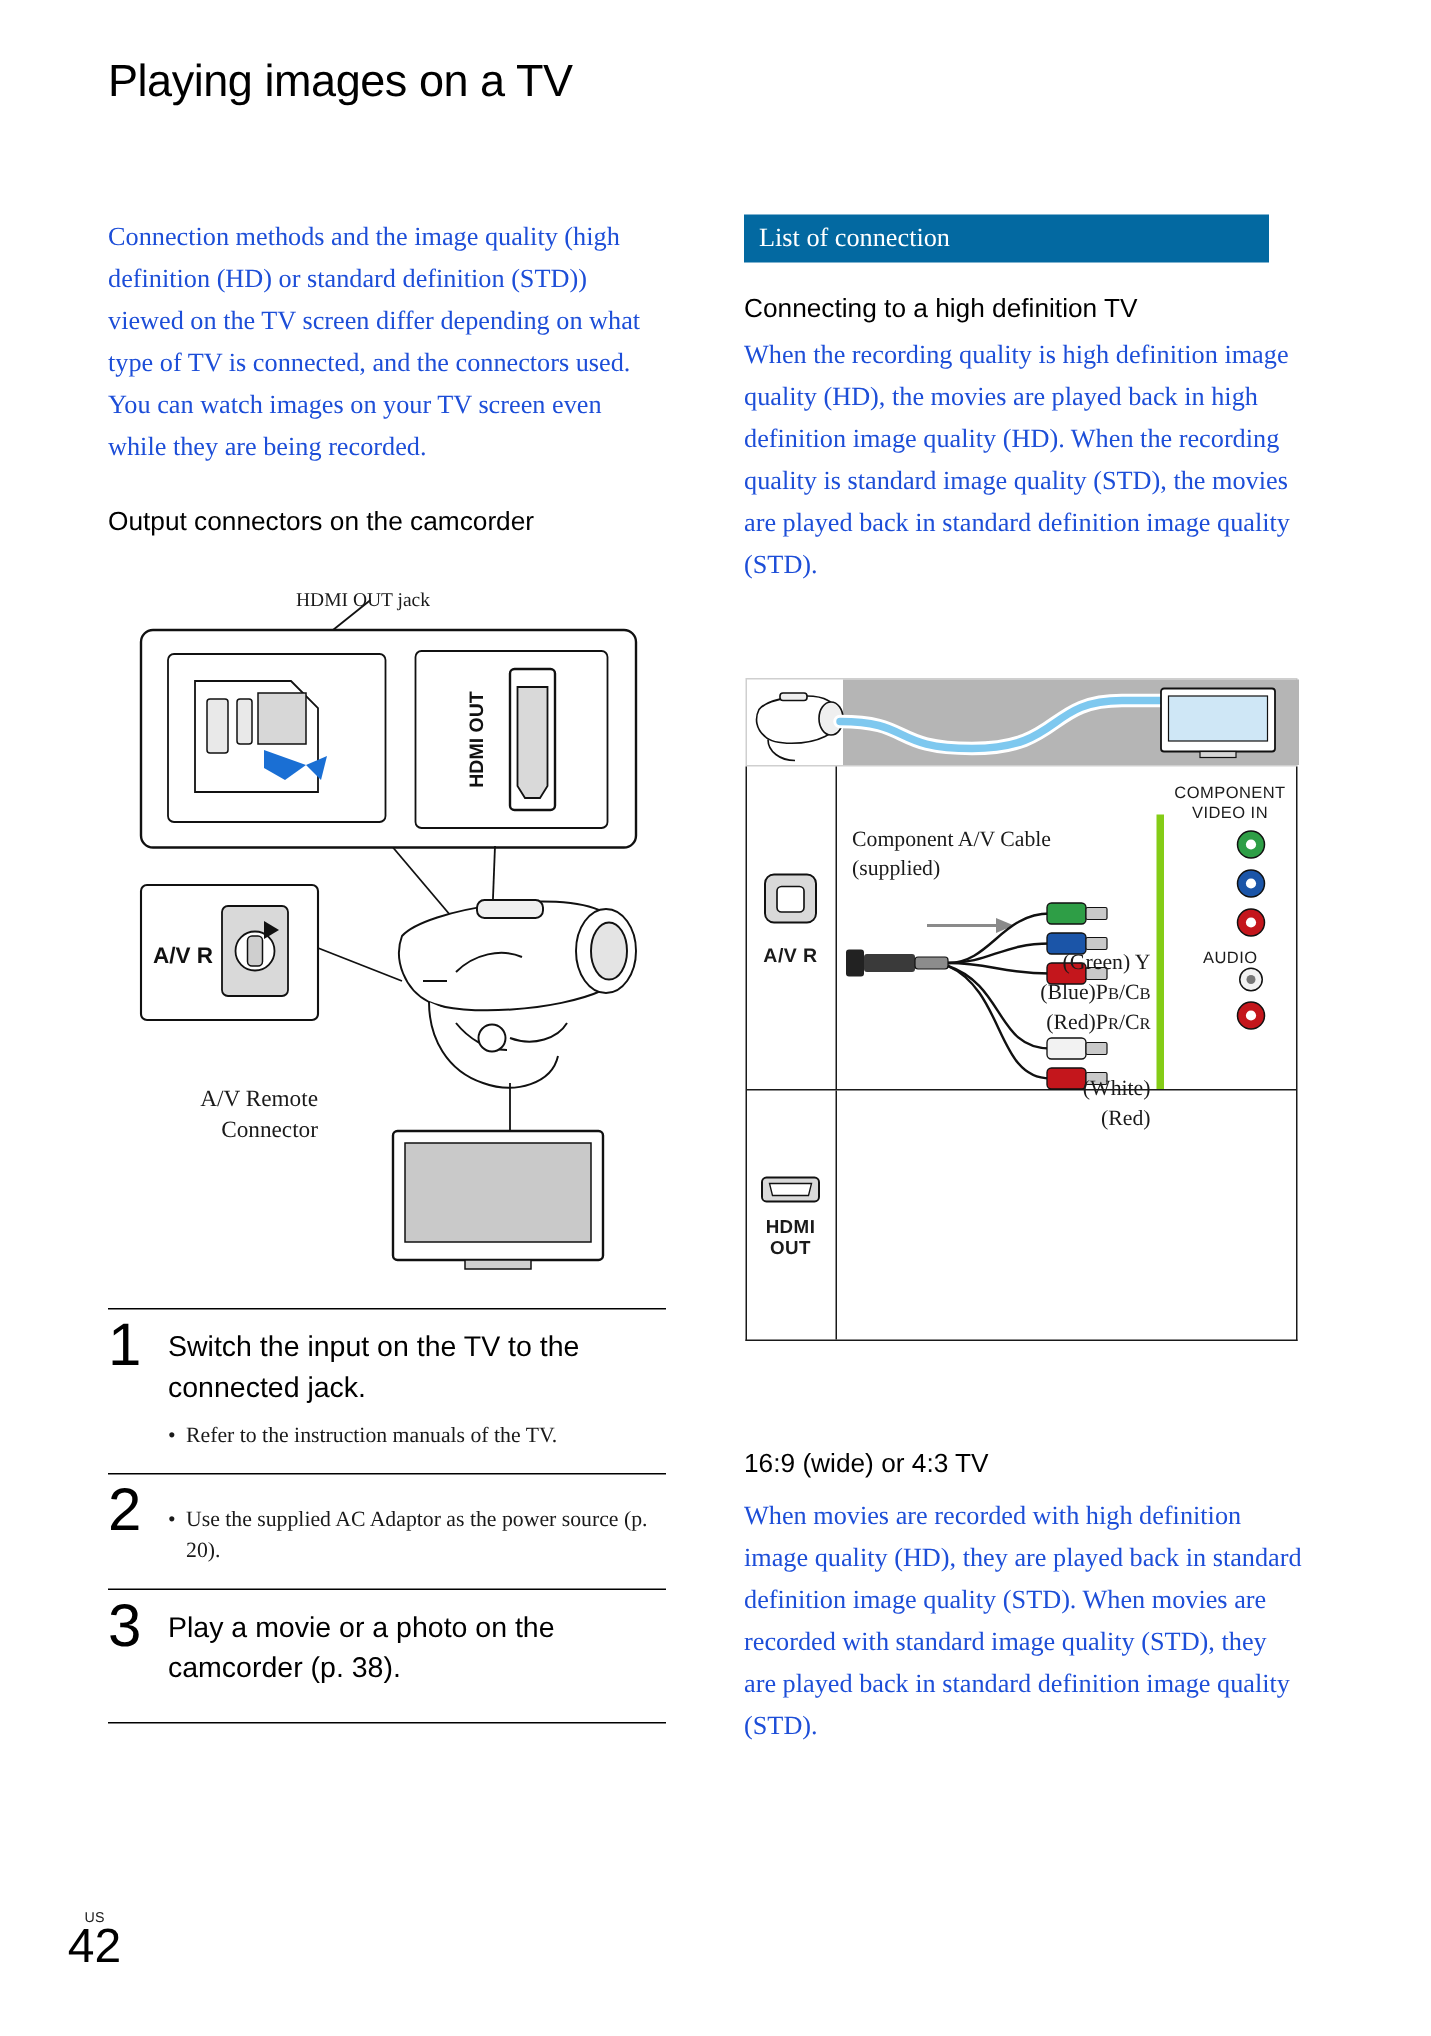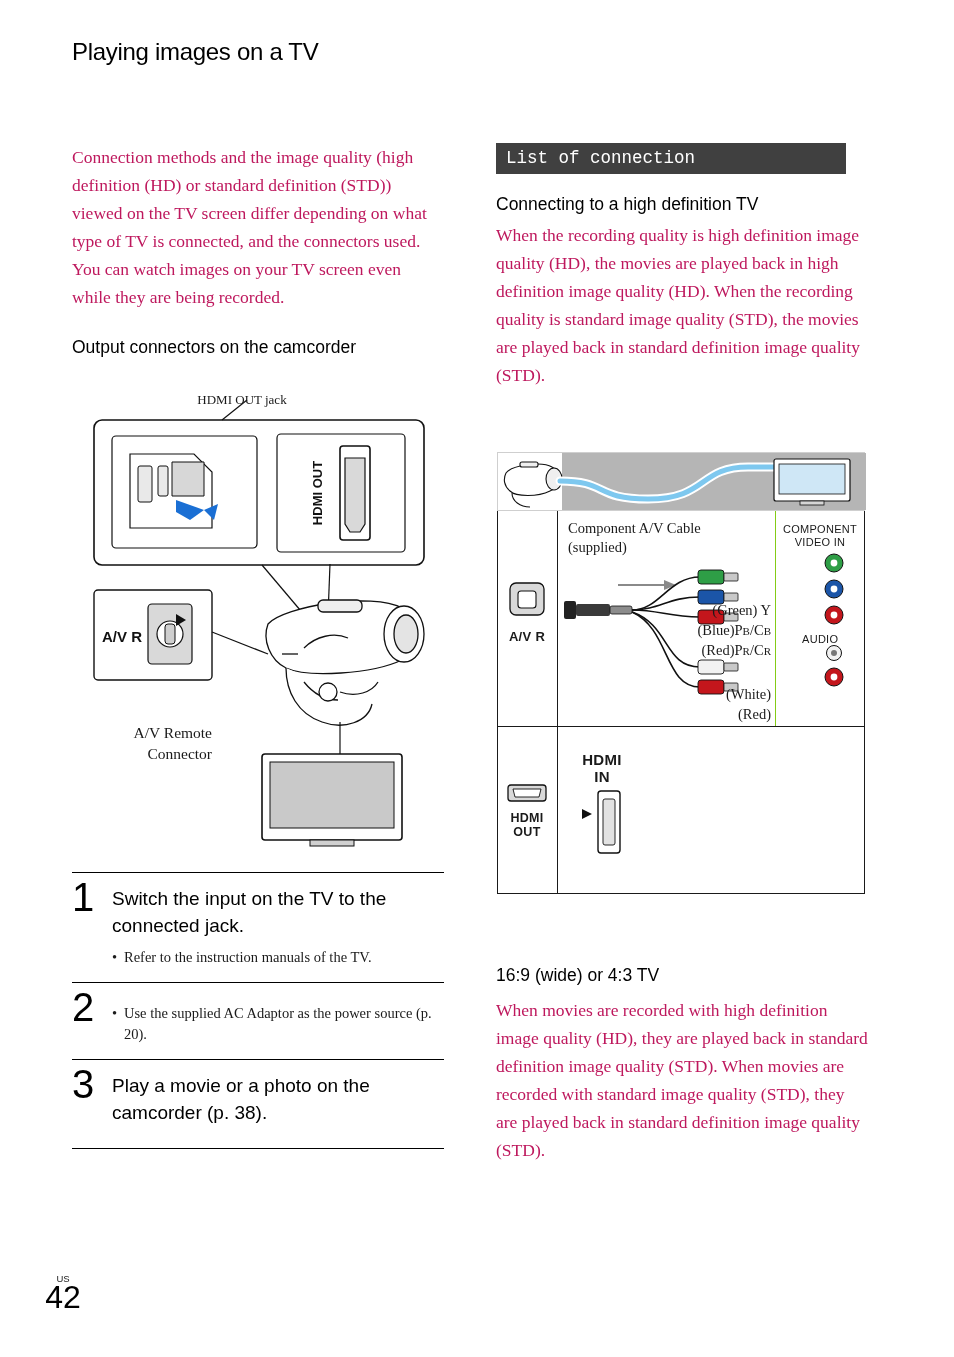--- a/index.html
+++ b/index.html
@@ -19,21 +19,21 @@
     position: relative;
     width: 954px;
     height: 1357px;
   }
   
   .page-title {
     position: absolute;
     left: 72px;
     top: 38px;
     font-family: "Liberation Sans", sans-serif;
-    font-size: 24px;
+    font-size: 30px;
     font-weight: 400;
     letter-spacing: -0.3px;
     color: #000;
   }
   
   .col-left {
     position: absolute;
     left: 72px;
     top: 143px;
     width: 372px;
@@ -41,35 +41,35 @@
   .col-right {
     position: absolute;
     left: 496px;
     top: 143px;
     width: 370px;
   }
   .body-text {
     font-family: "Liberation Serif", serif;
     font-size: 17.5px;
     line-height: 28px;
-    color: #be185d;
+    color: #1d4ed8;
     text-align: left;
   }
   .subhead {
     font-family: "Liberation Sans", sans-serif;
     font-size: 17.5px;
     font-weight: 400;
     color: #000;
     margin: 0;
   }
   
   .band {
-    background: #404040;
+    background: #0369a1;
     color: #ffffff;
-    font-family: Liberation Mono, monospace;
+    font-family: Liberation Serif, serif;
     font-size: 17.5px;
     padding: 5px 10px 6px 10px;
     width: 350px;
     box-sizing: border-box;
     margin-bottom: 20px;
   }
   
   .fig-left {
     position: absolute;
     left: 72px;
@@ -170,22 +170,23 @@
   .grid-row:last-child { border-bottom: none; }
   .cell-left {
     width: 60px;
     box-sizing: border-box;
     border-right: 1px solid #1a1a1a;
     position: relative;
   }
   .cell-mid {
     flex: 1;
     box-sizing: border-box;
-    border-right: 1px solid #84cc16;
-    position: relative;
+    border-right: 5px solid #84cc16;
+    position: relative;
+    margin-top: 32px;
   }
   .cell-right {
     width: 88px;
     box-sizing: border-box;
     position: relative;
   }
   .lbl {
     font-family: "Liberation Serif", serif;
     font-size: 14.5px;
     line-height: 19px;
@@ -420,31 +421,20 @@
       <div class="grid-row" style="height:166px;">
         <div class="cell-left">
           <svg width="58" height="164" viewBox="0 0 58 164">
             <rect x="10" y="58" width="38" height="16" rx="3" fill="#d9d9d9" stroke="#111" stroke-width="1.3"></rect>
             <path d="M15 62 L43 62 L41 70 L17 70 Z" fill="#ffffff" stroke="#111" stroke-width="0.9"></path>
           </svg>
           <div class="lbl-sans" style="position:absolute;left:0;top:84px;width:58px;text-align:center;font-weight:bold;font-size:12.5px;">HDMI OUT</div>
         </div>
 
 
-        <div class="cell-right">
-          <div class="lbl-sans" style="position:absolute;left:0;top:24px;width:88px;text-align:center;line-height:17px;font-size:15px;font-weight:bold;">
-            <span>HDMI</span><br>
-            <span>IN</span>
-          </div>
-          <svg width="86" height="90" viewBox="0 0 86 90" style="position:absolute;left:0;top:60px;">
-            <path d="M24 22 L34 27 L24 32 Z" fill="#111"></path>
-            <rect x="40" y="4" width="22" height="62" rx="3" fill="#ffffff" stroke="#111" stroke-width="1.4"></rect>
-            <rect x="45" y="12" width="12" height="46" rx="2" fill="#e2e2e2" stroke="#111" stroke-width="0.9"></rect>
-          </svg>
-        </div>
       </div>
     </div>
   </div>
 
   <div style="position:absolute;left:496px;top:936px;width:374px;">
     <div class="subhead" style="line-height:26px;">
       <br>
       <span>16:9 (wide) or 4:3 TV</span>
     </div>
     <div class="body-text" style="margin-top:8px;width:374px;">When movies are recorded with high definition image quality (HD), they are played back in standard definition image quality (STD). When movies are recorded with standard image quality (STD), they are played back in standard definition image quality (STD).</div>

